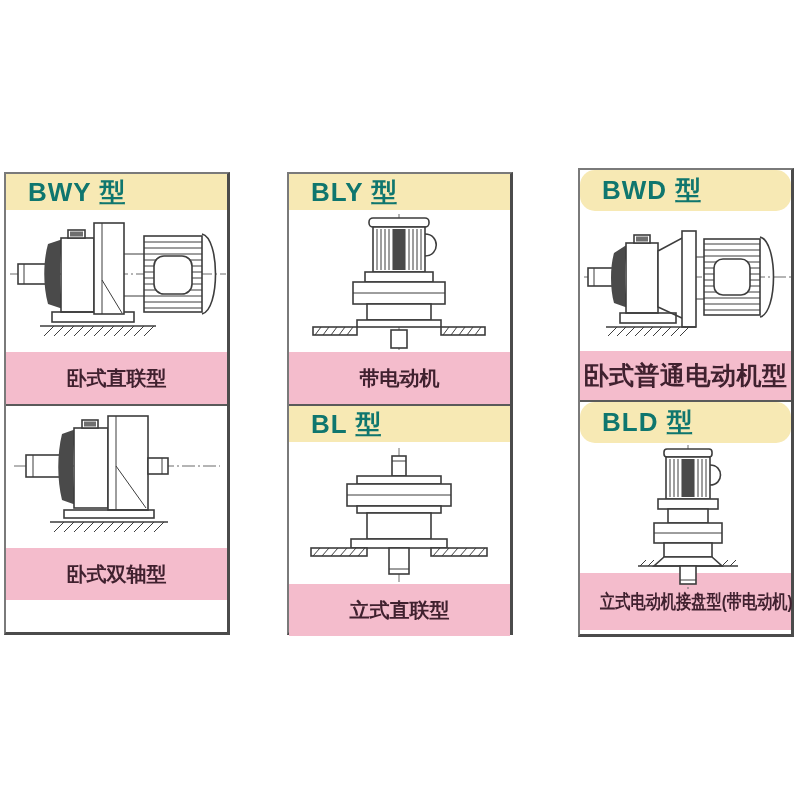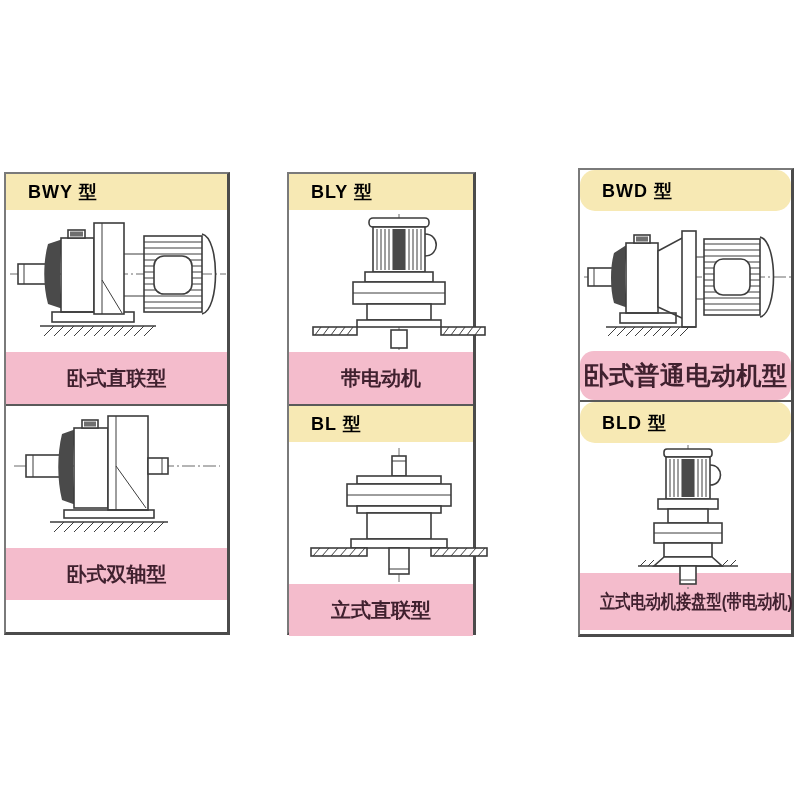--- a/index.html
+++ b/index.html
@@ -2,34 +2,34 @@
 <html><head>
 <meta charset="utf-8">
 <style>
   html,body{margin:0;padding:0;background:#ffffff;}
   .stage{position:relative;width:800px;height:800px;background:#ffffff;overflow:hidden;
          font-family:"Liberation Sans","DejaVu Sans",sans-serif;}
   .column{position:absolute;background:#ffffff;
           border:2px solid #7a7a7a;border-right:3px solid #4b4b4b;border-bottom:3px solid #4b4b4b;
           box-sizing:border-box;}
   .col1{left:4px;top:172px;width:226px;height:463px;}
-  .col2{left:287px;top:172px;width:189px;height:463px;text-align:center;}
+  .col2{left:287px;top:172px;width:226px;height:463px;text-align:center;}
   .col3{left:578px;top:168px;width:216px;height:469px;}
   .panel{position:relative;}
   .panel + .panel{border-top:2px solid #5a5a5a;}
   .panel-header{background:#f7e9b4;height:36px;display:flex;align-items:center;
                 padding-left:22px;box-sizing:border-box;}
   .col3 .panel-header{height:41px;border-radius:15px;}
-  .model-label{font-size:18px;font-weight:bold;color:#000000;letter-spacing:1px;white-space:nowrap;}
+  .model-label{font-size:26px;font-weight:bold;color:#0f766e;letter-spacing:1px;white-space:nowrap;}
   .panel-drawing{position:relative;background:#ffffff;height:142px;}
   .panel-drawing svg{position:absolute;left:0;top:0;overflow:visible;z-index:2;}
   .col3 .p-top .panel-drawing{height:140px;}
   .col3 .p-bot .panel-drawing{height:130px;}
   .panel-footer{background:#f4bccc;height:52px;display:flex;align-items:center;justify-content:center;}
-  .col3 .p-top .panel-footer{height:49px;border-radius:14px;}
+  .col3 .p-top .panel-footer{height:49px;}
   .col3 .p-bot .panel-footer{height:57px;padding-left:22px;}
   .type-label{font-size:20px;font-weight:bold;color:#40212f;white-space:nowrap;}
   .col3 .p-top .type-label{font-size:25px;letter-spacing:0.5px;}
   .col3 .p-bot .type-label{font-size:19px;transform:scaleX(0.8);transform-origin:center;letter-spacing:0px;}
   .ln{stroke:#3d3d3d;stroke-width:1.6;fill:none;}
   .thin{stroke:#3d3d3d;stroke-width:1;fill:none;}
   .cl{stroke:#6a6a6a;stroke-width:1;fill:none;stroke-dasharray:13 3 2 3;}
   .dark{fill:#4a4a4a;stroke:none;}
   .mid{fill:#6f6f6f;stroke:none;}
   .wh{fill:#ffffff;}

